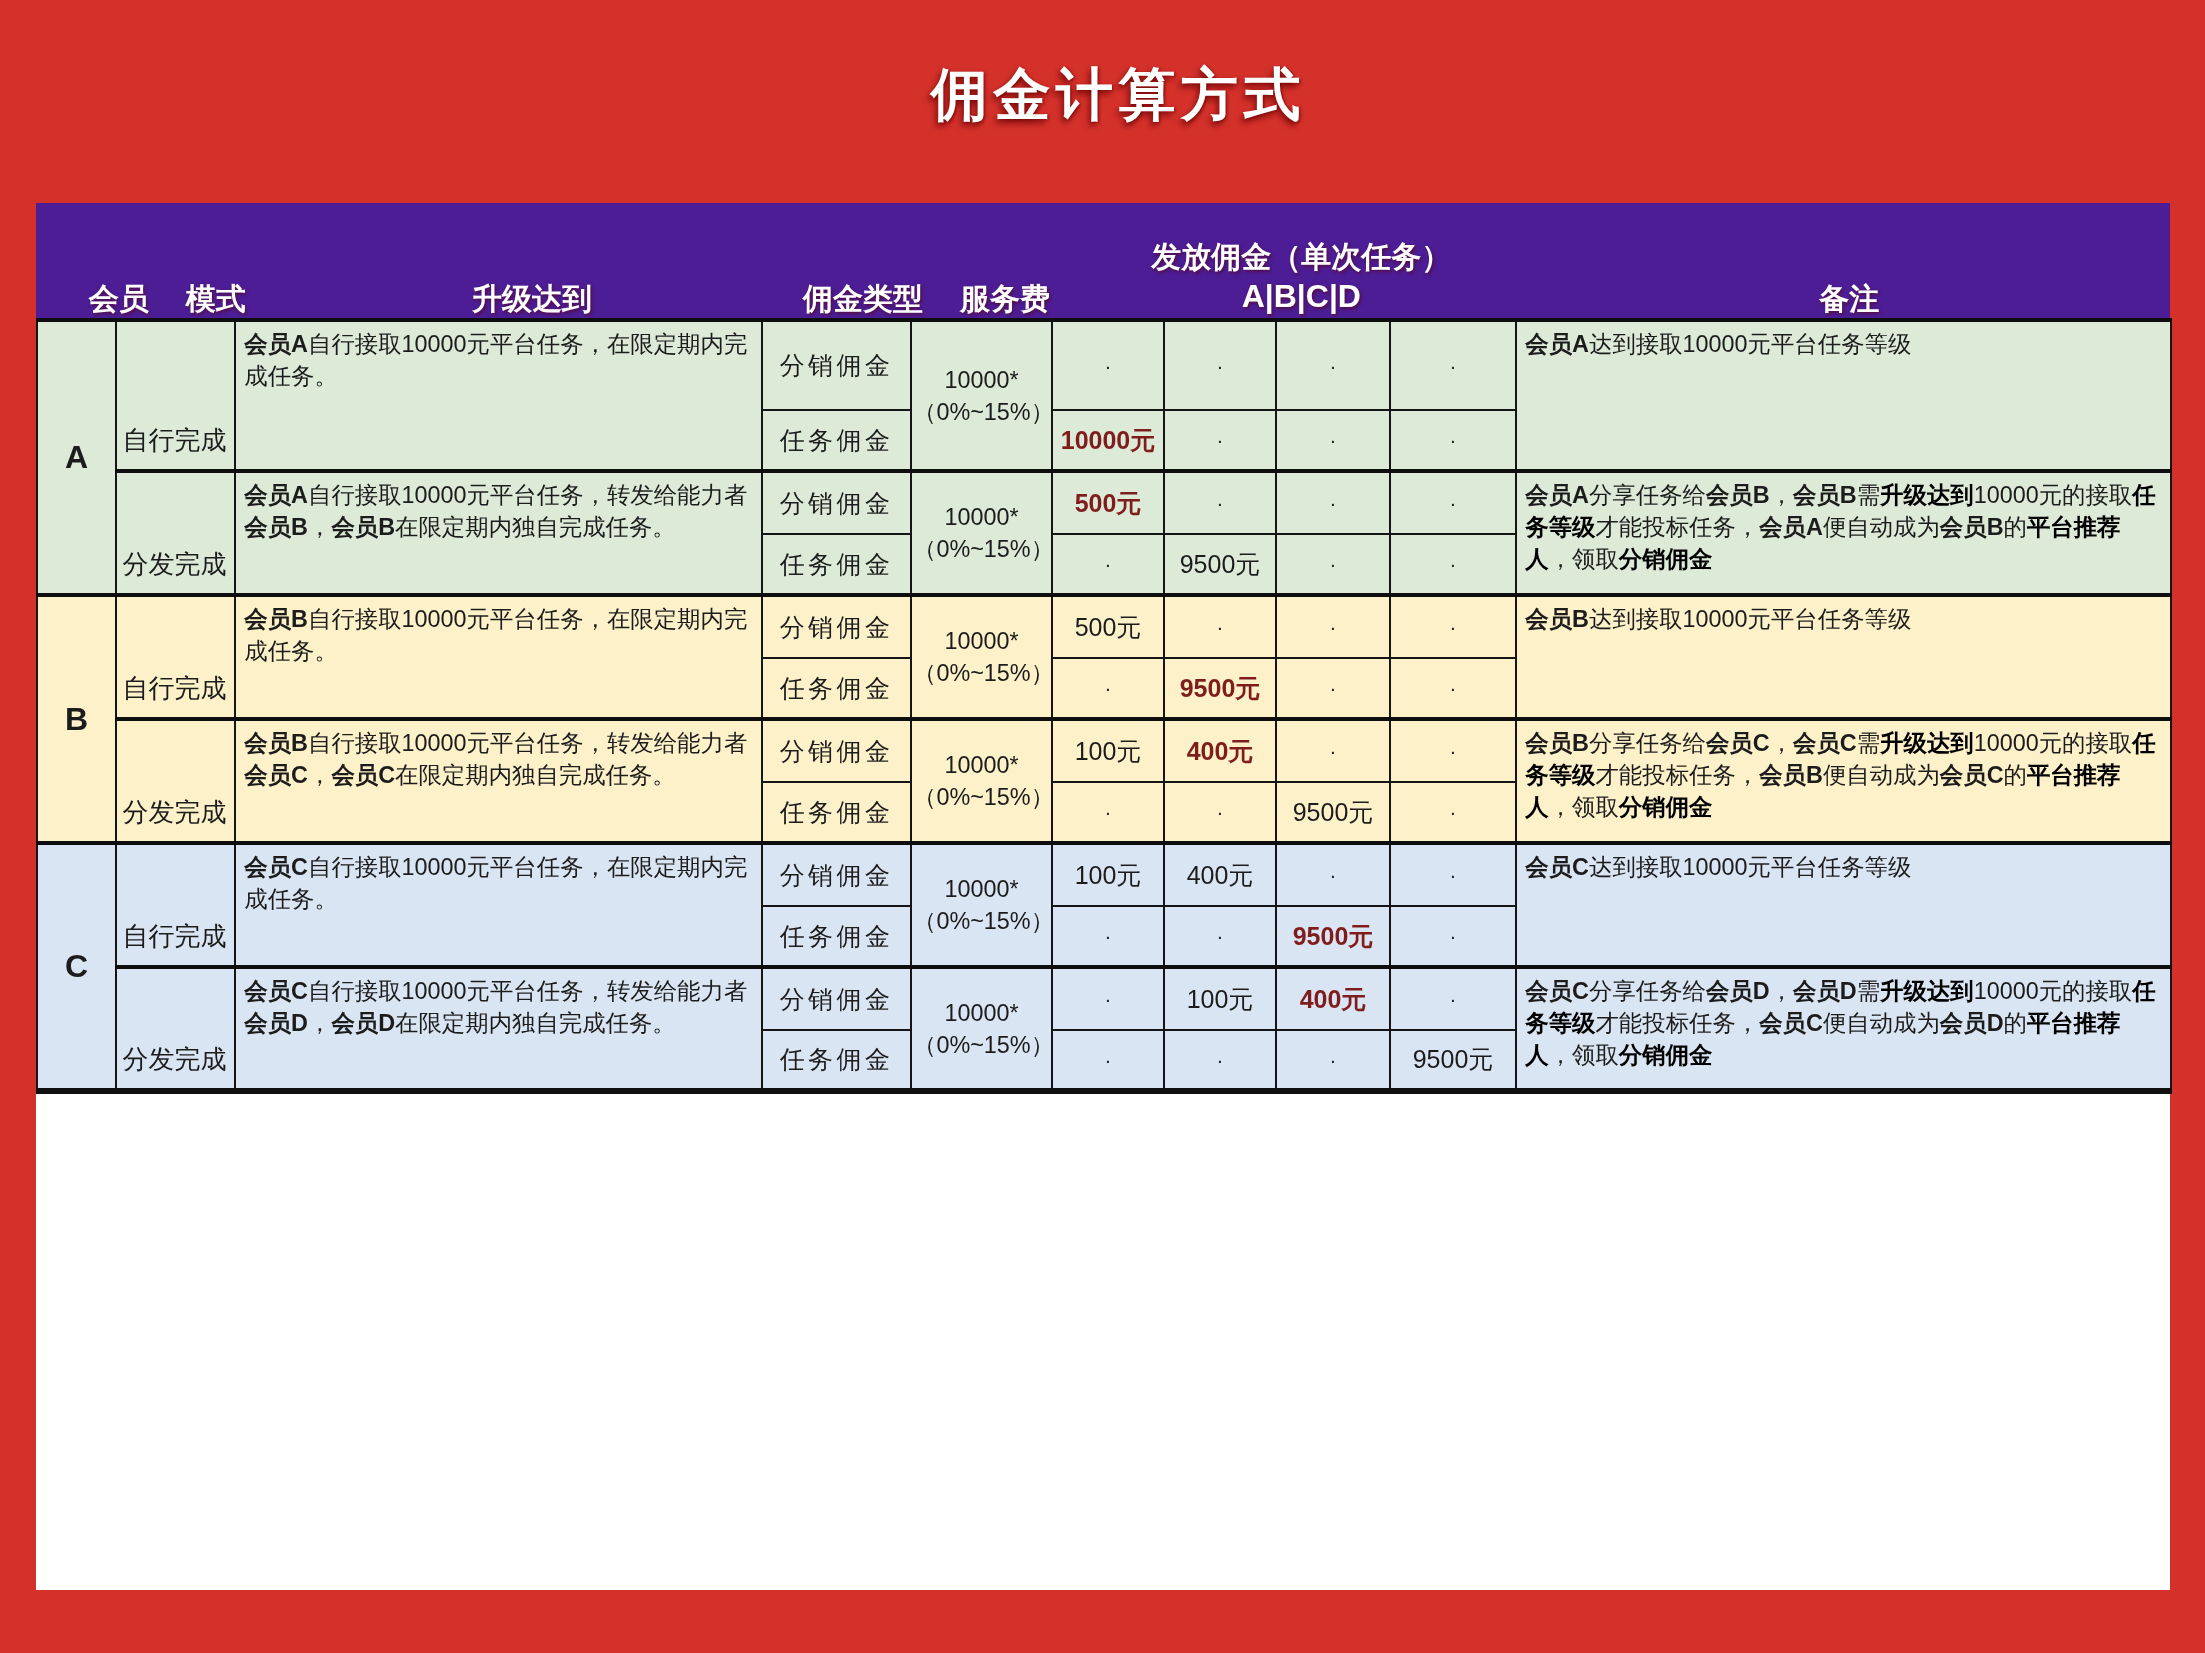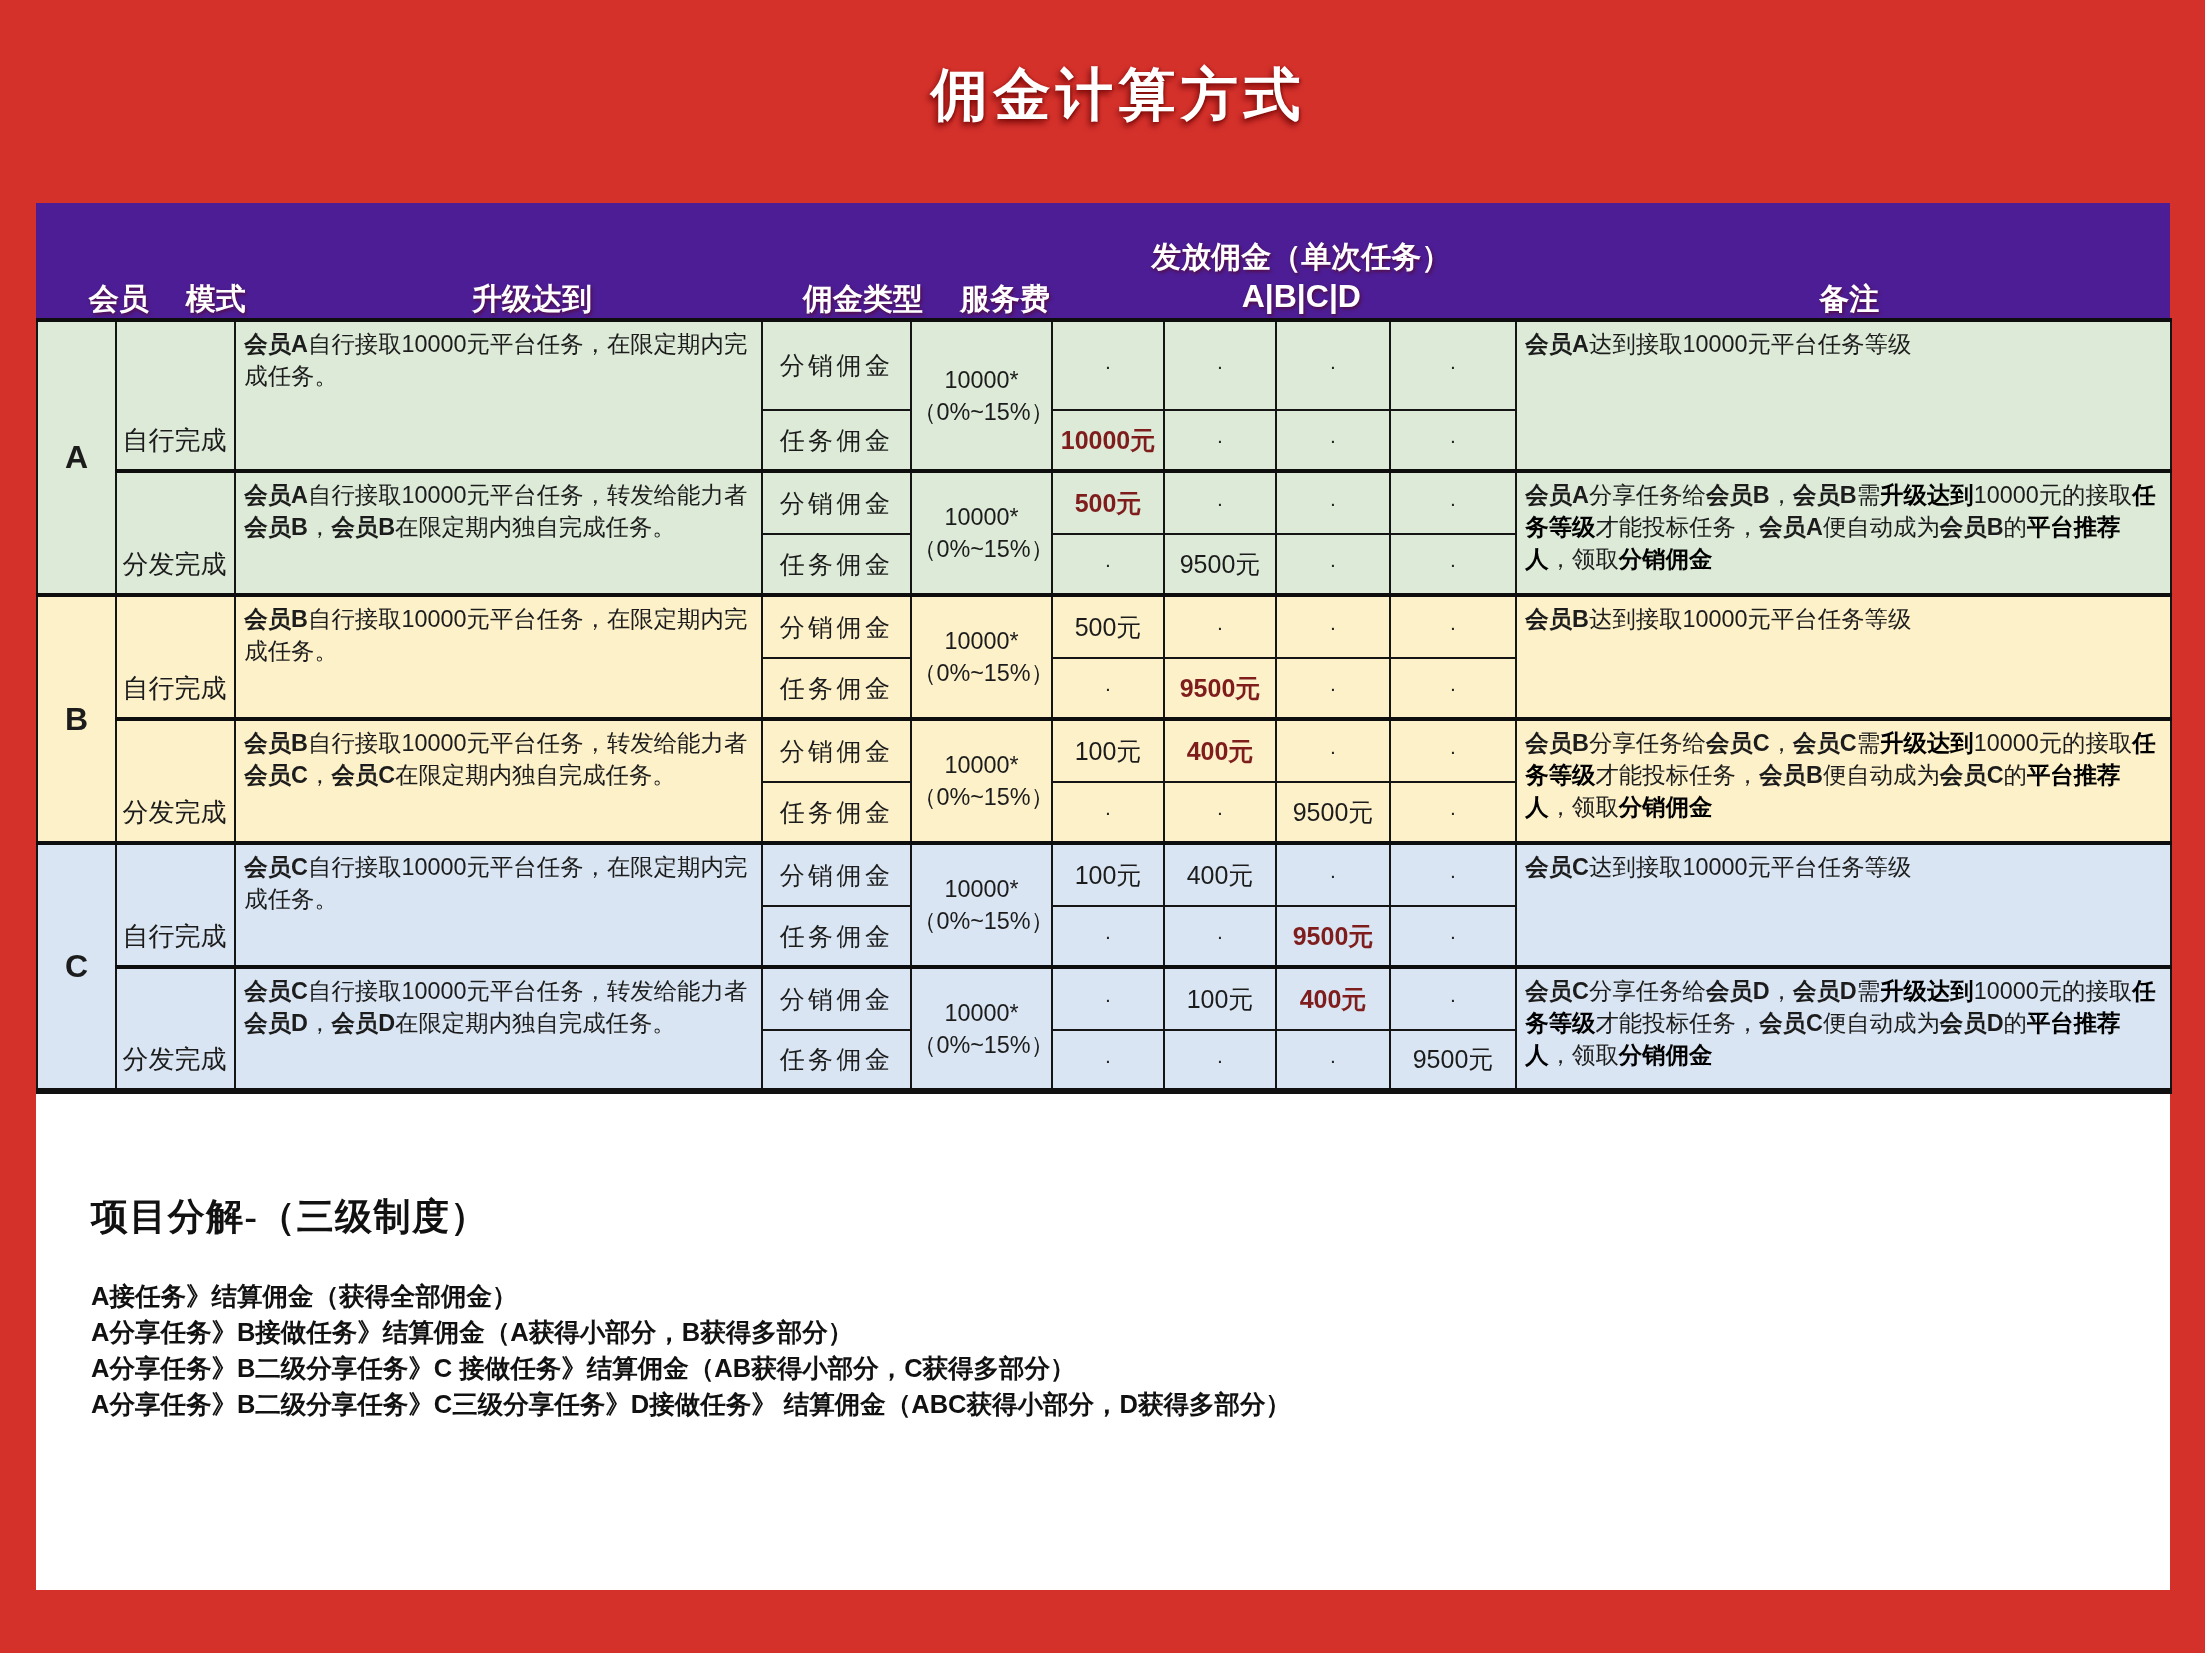--- a/index.html
+++ b/index.html
@@ -191,25 +191,16 @@
           <tr style="height: 61px; background: rgb(217, 229, 242);">
             <td class="ctype">任务佣金</td>
             <td class="val dot">·</td>
             <td class="val dot">·</td>
             <td class="val dot">·</td>
             <td class="val">9500元</td>
           </tr>
         </tbody>
     </table>
 
-    <div class="breakdown">
-      <h2 class="bd-heading">项目分解-（三级制度）</h2>
-      <div class="bd-lines" id="bd-lines">
-          <div class="bd-line">A接任务》结算佣金（获得全部佣金）</div>
-          <div class="bd-line">A分享任务》B接做任务》结算佣金（A获得小部分，B获得多部分）</div>
-          <div class="bd-line">A分享任务》B二级分享任务》C 接做任务》结算佣金（AB获得小部分，C获得多部分）</div>
-          <div class="bd-line">A分享任务》B二级分享任务》C三级分享任务》D接做任务》 结算佣金（ABC获得小部分，D获得多部分）</div>
-        </div>
-    </div>
 
   </div>
 </div>
 
 
 </body></html>

